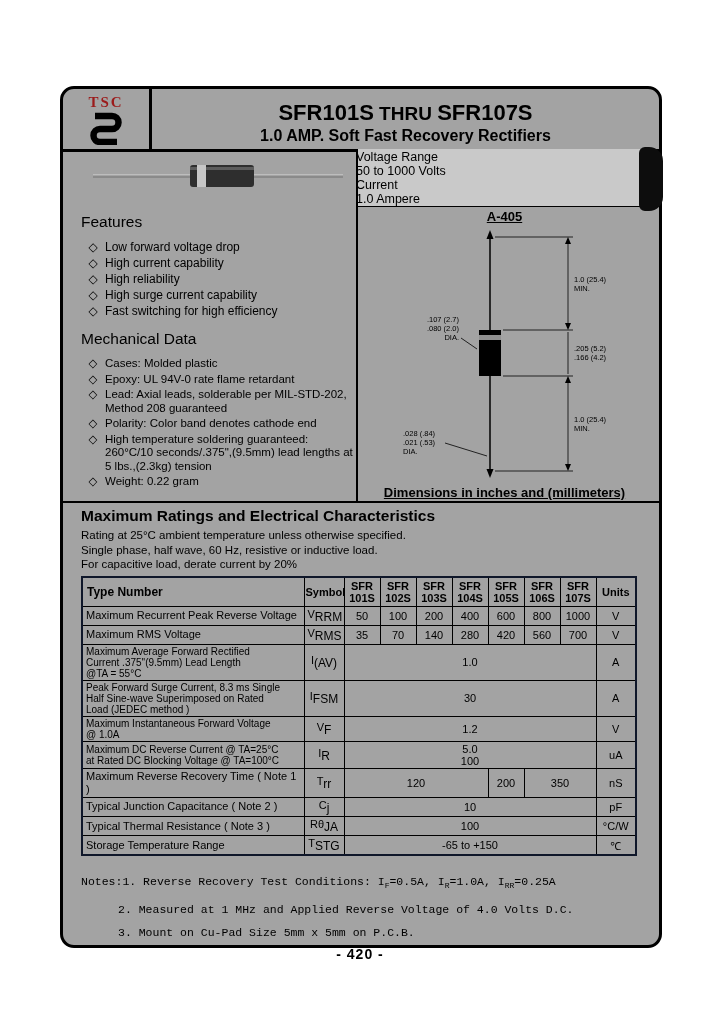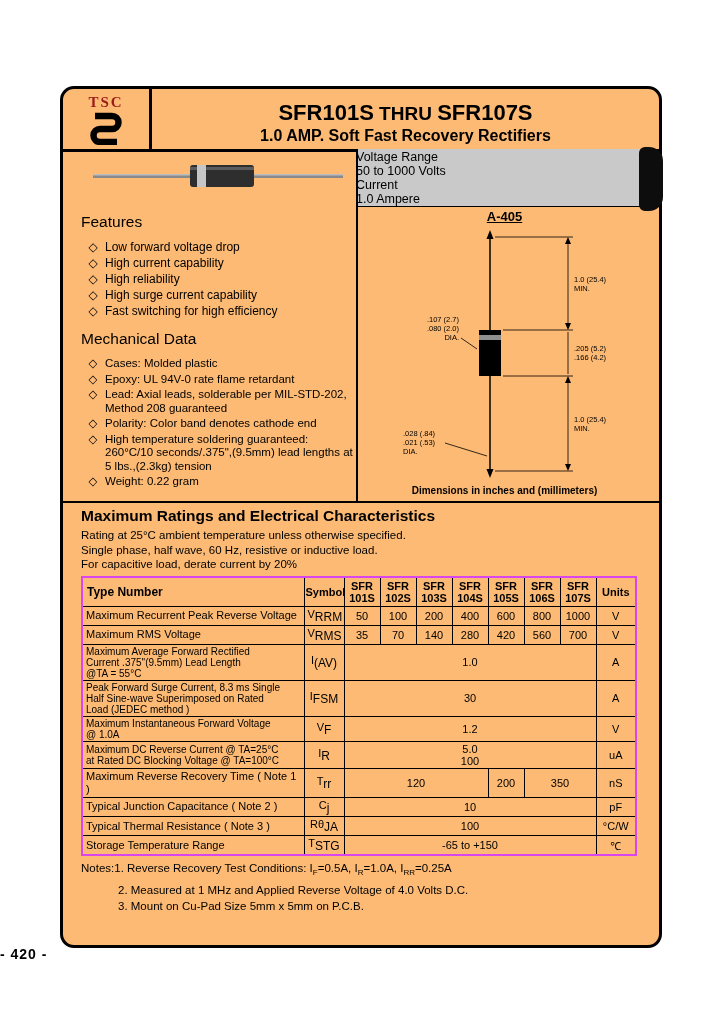--- a/index.html
+++ b/index.html
@@ -2,21 +2,21 @@
 <html><head>
 <meta charset="utf-8">
 <style>
   html,body { margin:0; padding:0; background:#ffffff; }
   .page {
     position:relative; width:720px; height:1012px; background:#fff;
     font-family:"Liberation Sans", sans-serif; color:#000; overflow:hidden;
   }
   .frame {
     position:absolute; left:60px; top:86px; width:596px; height:856px;
-    border:3px solid #000; border-radius:14px; background:#fdba74;
+    border:3px solid #000; border-radius:14px; background:#a3a3a3;
   }
   
   .hdr { position:absolute; left:0; top:0; width:100%; height:60px; border-bottom:3px solid #000; display:flex; }
   .logo-box { width:86px; border-right:3px solid #000; display:flex; flex-direction:column; align-items:center; justify-content:center; }
   .logo-text { font-family:"Liberation Serif", serif; font-weight:bold; font-size:15px; color:#9b1b1b; letter-spacing:2px; }
   .title-box { flex:1; display:flex; flex-direction:column; align-items:center; justify-content:center;margin-top:8px; }
   .title { font-size:22px; font-weight:bold; line-height:24px; }
   .title .thru { font-size:19px; }
   .subtitle { font-size:16px; font-weight:bold; margin-top:1px; }
   
@@ -35,40 +35,40 @@
   .feat-item, .mech-item { display:flex; font-size:12px; line-height:15px; margin-bottom:1px; }
   .mech-item { font-size:11.5px; line-height:13.5px; margin-bottom:2px; }
   .bullet { width:24px; text-align:center; flex:0 0 24px; }
   .itext { flex:1; }
   .mech-gap { height:10px; }
   
   .pkg-name { position:absolute; left:293px; top:120px; width:297px; text-align:center; font-size:13px; font-weight:bold; }
   .pkg-name span { text-decoration:underline; }
   .pkg-drawing { position:absolute; left:302px; top:138px; }
   .pkg-drawing text { font-size:7.5px; fill:#000; font-family:"Liberation Sans", sans-serif; }
-  .pkg-caption { position:absolute; left:293px; top:396px; width:297px; text-align:center; font-size:10px; font-weight:bold; }
+  .pkg-caption { position:absolute; left:293px; top:396px; width:297px; text-align:center; font-size:13px; font-weight:bold;text-decoration:underline; }
   
   .ratings-sec { position:absolute; left:18px; top:418px; width:562px; }
   .ratings-heading { font-size:15.5px; font-weight:bold; margin-bottom:3px; }
   .cond { font-size:11.5px; line-height:14.5px; }
-  table.ratings { border-collapse:collapse; table-layout:fixed; width:554px; margin-top:4px; border:2px solid #d946ef; }
+  table.ratings { border-collapse:collapse; table-layout:fixed; width:554px; margin-top:4px; border:2px solid #0f172a; }
   .ratings th, .ratings td { border:1px solid #000; padding:1px 3px; font-size:11px; vertical-align:middle; overflow:hidden; }
   .ratings th { font-weight:bold; text-align:center; line-height:12px; padding:2px 1px; }
   th.tnh { text-align:left; font-size:12px; padding-left:4px; }
   td.tn { text-align:left; line-height:13px;margin-top:8px; }
   td.tn.small { font-size:10px; line-height:11px; }
   td.sym { text-align:center; }
   td.sym sub { font-size:12px; }
   td.val { text-align:center; }
   td.unit { text-align:center; }
   
-  .notes { margin-top:4px; font-size:11.5px; line-height:16px; }
+  .notes { margin-top:14px; font-size:11.5px; line-height:23px;font-family:Liberation Mono, monospace; }
   .notes sub { font-size:8px; }
   .note-indent { padding-left:37px; }
-  .pagenum { position:absolute; left:0; top:946px; width:720px; text-align:left; font-size:14px; font-weight:bold; letter-spacing:1px; }
+  .pagenum { position:absolute; left:0; top:946px; width:720px; text-align:center; font-size:14px; font-weight:bold; letter-spacing:1px; }
 </style>
 </head>
 <body>
 
 <div class="page">
   <div class="frame">
 
     <div class="hdr">
       <div class="logo-box">
         <div class="logo-text">TSC</div>

